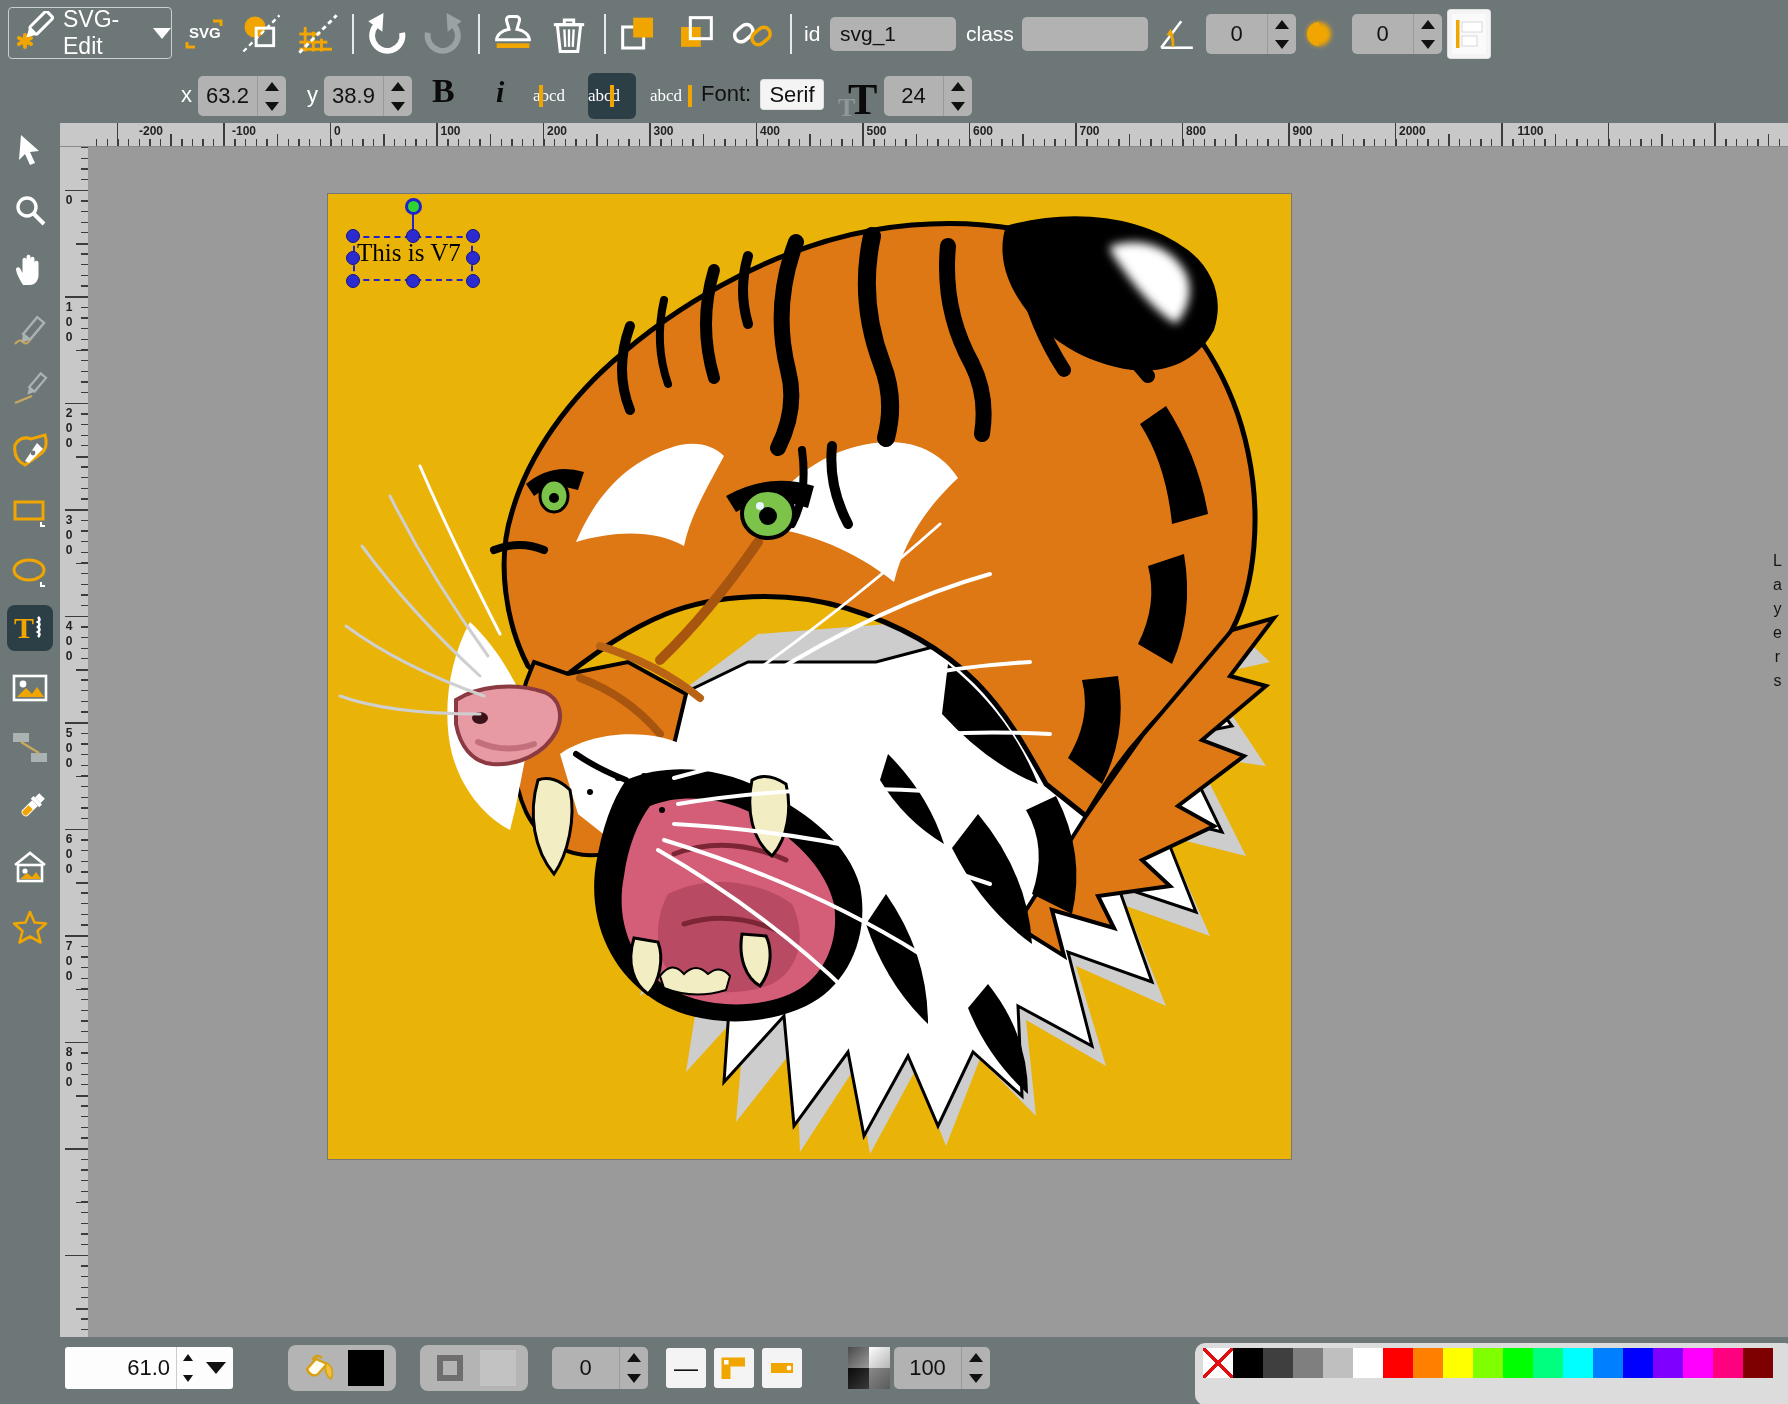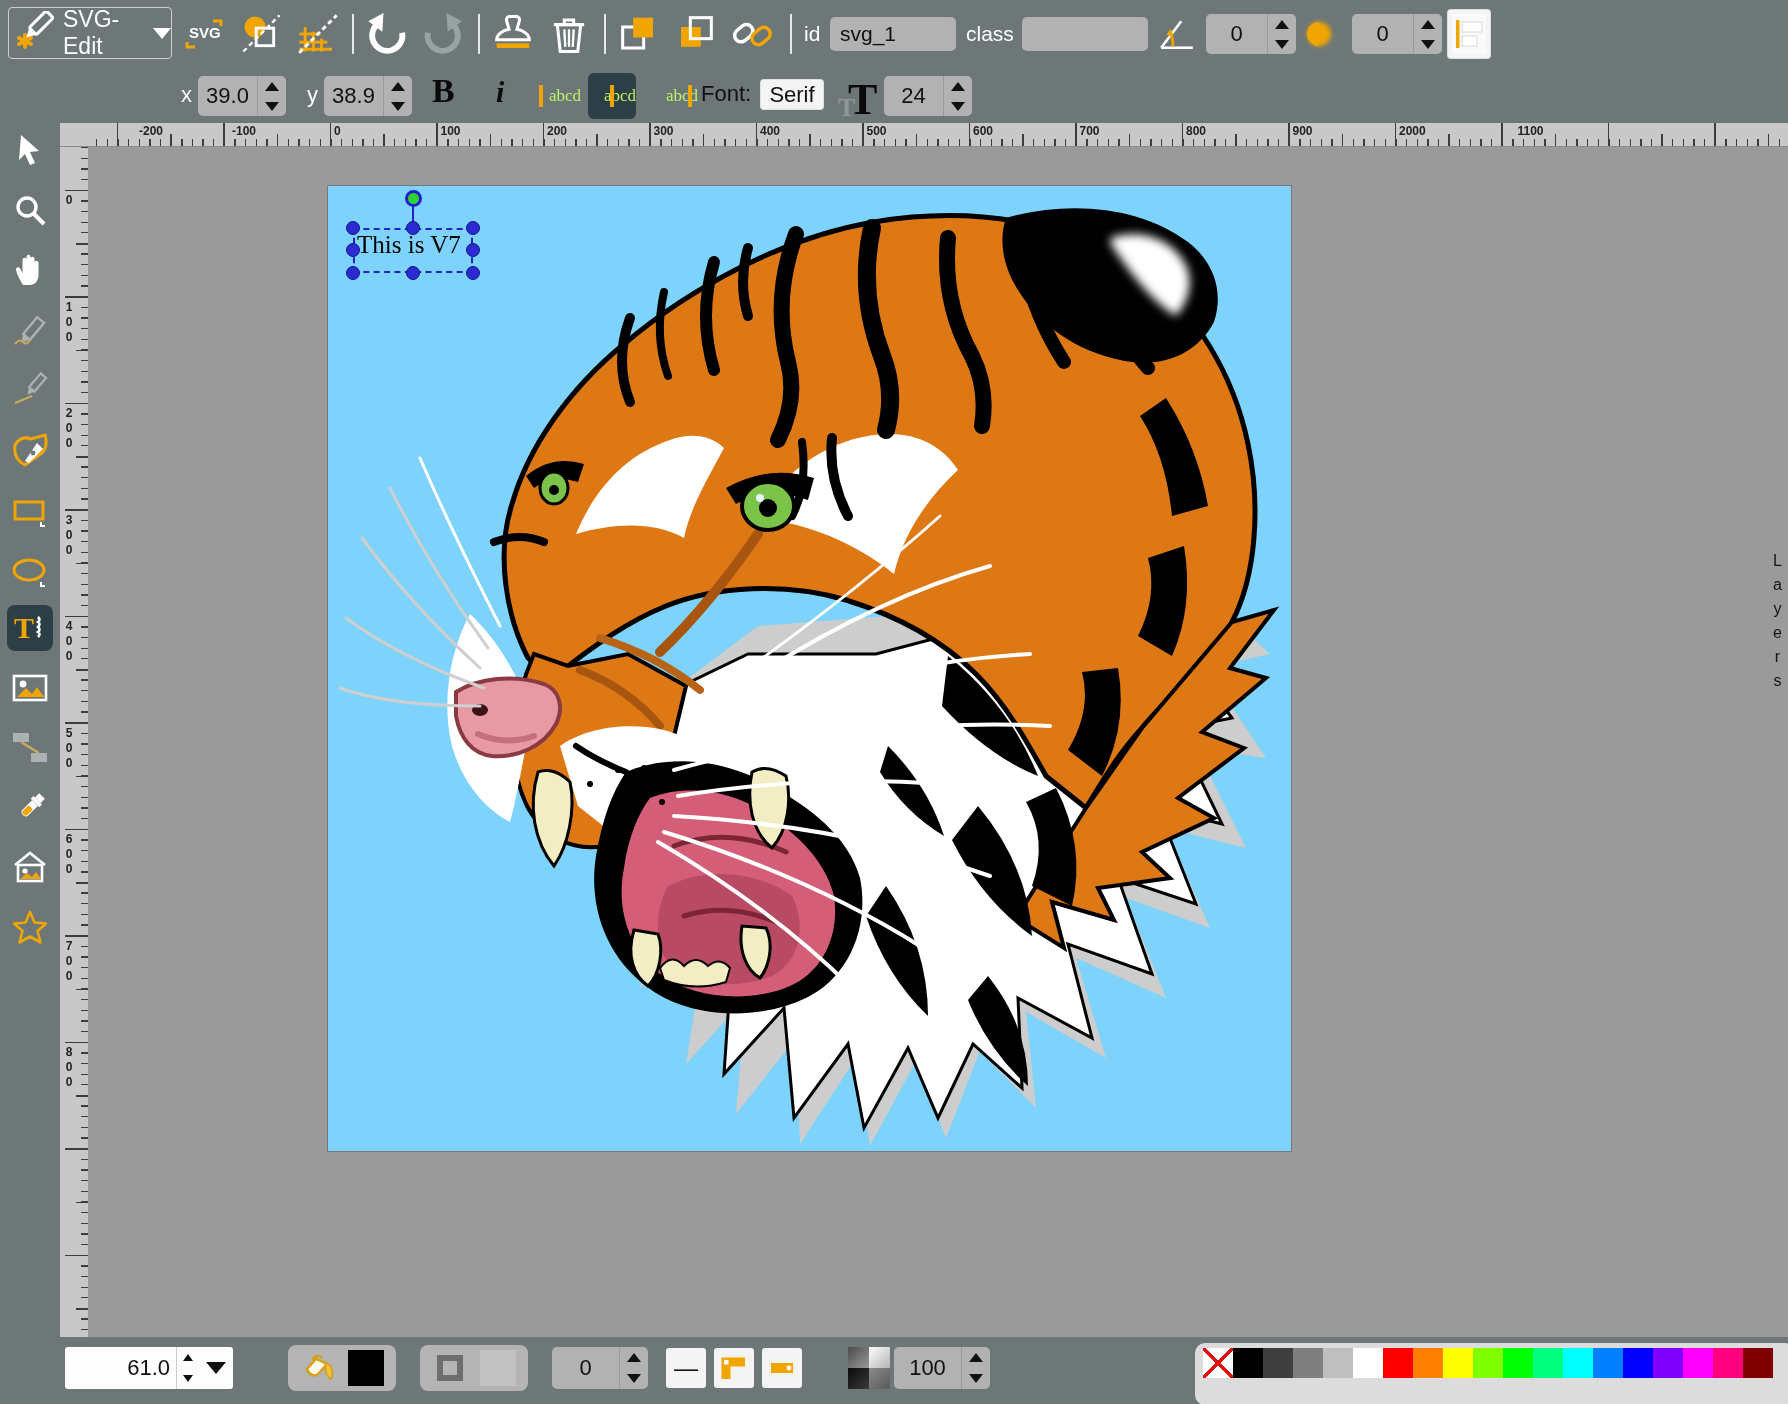--- a/index.html
+++ b/index.html
@@ -24,22 +24,22 @@
   .spin .btns{width:28px;display:flex;flex-direction:column;border-left:1px solid #9a9a9a;}
   .spin .btns span{flex:1;display:flex;align-items:center;justify-content:center;cursor:pointer;}
   .tri-up{width:0;height:0;border-left:7px solid transparent;border-right:7px solid transparent;border-bottom:9px solid #111;}
   .tri-dn{width:0;height:0;border-left:7px solid transparent;border-right:7px solid transparent;border-top:9px solid #111;}
 
   
   #textbar{left:0;top:68px;width:1788px;height:55px;background:#6d7777;}
   .xy-label{color:#fff;font-size:22px;top:14px;}
   .bold-btn{font-family:"Liberation Serif",serif;font-weight:bold;font-size:34px;color:#0a0a0a;top:4px;cursor:pointer;}
   .italic-btn{font-family:"Liberation Serif",serif;font-style:italic;font-weight:bold;font-size:30px;color:#0a0a0a;top:7px;cursor:pointer;}
-  .anchor-btn{width:48px;height:46px;top:5px;border-radius:6px;display:flex;align-items:center;justify-content:flex-end;
-    font-family:"Liberation Serif",serif;font-size:17px;color:#bef264;cursor:pointer;position:absolute;}
+  .anchor-btn{width:48px;height:46px;top:5px;border-radius:6px;display:flex;align-items:center;justify-content:flex-start;
+    font-family:"Liberation Serif",serif;font-size:17px;color:#ffffff;cursor:pointer;position:absolute;}
   .anchor-btn.sel{background:#2c3e46;}
   .anchor-caret{position:absolute;width:4px;height:22px;background:#f0a500;top:12px;}
   .font-label{color:#111;font-size:22px;top:13px;}
   .white-btn{background:#f4f4f4;border-radius:3px;display:flex;align-items:center;justify-content:center;
     color:#111;cursor:pointer;box-shadow:0 0 0 1px #e0e0e0;}
 
   
   #lefttools{left:0;top:123px;width:60px;height:1214px;background:#6d7777;}
   .tool-btn{left:7px;width:46px;height:46px;border-radius:8px;display:flex;align-items:center;justify-content:center;cursor:pointer;position:absolute;}
   .tool-btn.sel{background:#2c3e46;}
@@ -61,21 +61,21 @@
       repeating-linear-gradient(to bottom,#3c3c3c 0 1.3px,transparent 1.3px 53.25px),
       repeating-linear-gradient(to bottom,#3c3c3c 0 1.3px,transparent 1.3px 106.5px);
     background-size:7px 100%,12px 100%,23px 100%;
     background-position:right 0 top 0.4px,right 0 top 43px,right 0 top 43px;
     background-repeat:no-repeat;background-color:#c8c8c8;}
   .vruler-num{position:absolute;left:3px;font-size:12px;font-weight:bold;color:#222;
     writing-mode:vertical-rl;text-orientation:upright;letter-spacing:1px;line-height:12px;}
 
   
   #region{left:88px;top:147px;width:1700px;height:1190px;background:#9a9a9a;overflow:hidden;}
-  #canvas{left:239px;top:38px;width:963px;height:965px;background:#7dd3fc;border:1px solid #777;box-sizing:content-box;}
+  #canvas{left:239px;top:46px;width:963px;height:965px;background:#eab308;border:1px solid #777;box-sizing:content-box;}
   #canvas svg.tiger{position:absolute;left:0;top:0;width:963px;height:965px;}
   #layers-tab{right:2px;top:405px;width:26px;color:#161616;font-size:16px;
     writing-mode:vertical-rl;text-orientation:upright;letter-spacing:7px;cursor:pointer;}
 
   
   .sel-rect{left:25px;top:42px;width:120px;height:45px;border:2px dashed #2222cc;box-sizing:border-box;}
   .sel-text{left:29px;top:45px;font-family:"Liberation Serif",serif;font-size:25px;color:#000;white-space:nowrap;cursor:text;}
   .grip{width:14px;height:14px;border-radius:50%;background:#2b2bd0;border:1px solid #14148a;box-sizing:border-box;cursor:pointer;}
   .rot-line{left:84px;top:16px;width:2px;height:26px;background:#2222cc;}
   .rot-grip{left:77px;top:4px;width:17px;height:17px;border-radius:50%;background:#2fd42f;border:3px solid #2222cc;box-sizing:border-box;cursor:pointer;}
@@ -271,21 +271,21 @@
         <rect x="4" y="6" width="3.5" height="28" fill="#f0a500"></rect>
         <rect x="10" y="8" width="20" height="10" fill="#fff" stroke="#d8d8d8"></rect>
         <rect x="10" y="22" width="15" height="10" fill="#fff" stroke="#d8d8d8"></rect>
       </svg>
     </div>
   </div>
 
   <div id="textbar" class="abs">
     <span class="abs xy-label" style="left:181px">x</span>
     <div class="abs spin" style="left:198px;top:8px;width:88px">
-      <div class="val">39.0</div>
+      <div class="val">63.2</div>
       <div class="btns">
           <span>
             <i class="tri-up"></i>
           </span>
           <span>
             <i class="tri-dn"></i>
           </span>
         </div>
     </div>
     <span class="abs xy-label" style="left:307px">y</span>

